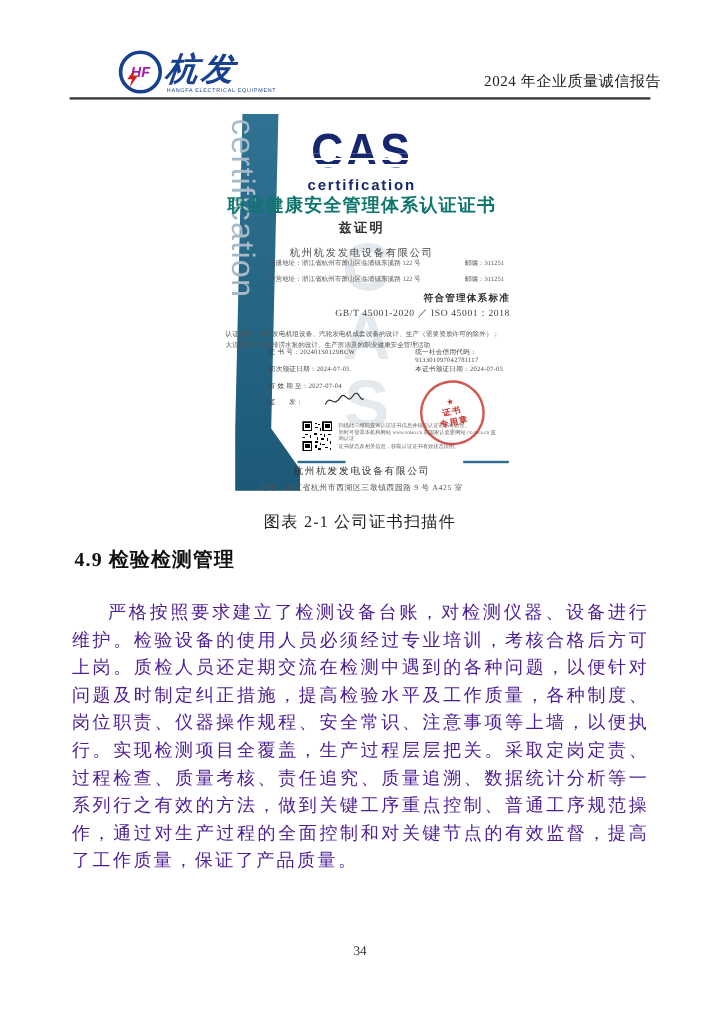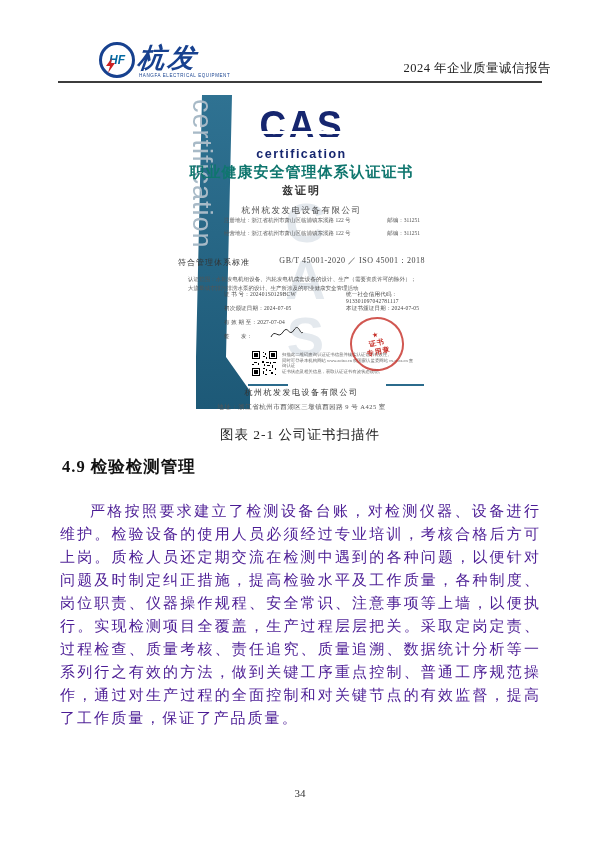--- a/index.html
+++ b/index.html
@@ -4,21 +4,21 @@
 <style>
   html,body{margin:0;padding:0;background:#888;}
   .page{position:relative;width:600px;height:852px;background:#ffffff;overflow:hidden;
         font-family:"Liberation Serif","DejaVu Serif",serif;color:#222;}
   .abs{position:absolute;}
 
   
   .logo-circle{left:99px;top:42px;width:30px;height:30px;border:3px solid #17418f;border-radius:50%;
                background:#fff;display:flex;align-items:center;justify-content:center;}
   .logo-hf{font-family:"Liberation Sans",sans-serif;font-weight:bold;font-style:italic;
-           font-size:12px;color:#0369a1;letter-spacing:0;}
+           font-size:12px;color:#a21caf;letter-spacing:0;}
   .logo-bolt{left:106px;top:58px;}
   .brand-cn{left:138px;top:40px;font-size:27px;font-weight:bold;font-style:italic;color:#17418f;
             letter-spacing:3px;transform:skewX(-6deg);}
   .brand-en{left:139px;top:73px;font-size:4.5px;color:#17418f;font-family:"Liberation Sans",sans-serif;
             letter-spacing:0.6px;}
   .report-title{top:60px;right:49px;font-size:12.5px;color:#222;letter-spacing:0.5px;}
   .header-rule{left:58px;top:81px;width:484px;height:2px;background:#3c3c3c;}
 
   
   .cert{left:178px;top:95px;width:247px;height:325px;background:#fff;}
@@ -39,21 +39,21 @@
   .cas-sub{left:0;top:52px;width:100%;text-align:center;font-family:"Liberation Sans",sans-serif;
            font-weight:bold;font-size:12.5px;color:#16266f;letter-spacing:1.5px;}
   .cert-title{left:0;top:68px;width:100%;text-align:center;font-weight:bold;font-size:15px;
               color:#0f766e;letter-spacing:1px;}
   .cert-hereby{left:0;top:89px;width:100%;text-align:center;font-weight:bold;font-size:11px;
                color:#333;letter-spacing:2px;}
   .cert-company{left:0;top:110px;width:100%;text-align:center;font-size:8.5px;color:#4a4a4a;
                 letter-spacing:1.5px;}
   .addr-row{left:46px;width:196px;display:flex;justify-content:space-between;font-size:5.5px;color:#555;}
   .addr-row .zip{color:#555;}
-  .std-head{left:0;top:149px;width:100%;text-align:left;font-weight:normal;font-size:8px;color:#333;letter-spacing:1px;margin-top:14px;}
+  .std-head{left:0;top:149px;width:100%;text-align:right;font-weight:bold;font-size:8px;color:#333;letter-spacing:1px;}
   .std-val{left:0;top:161px;width:100%;text-align:right;font-size:8px;color:#444;letter-spacing:0.5px;}
   .scope{left:10px;top:180px;width:228px;font-size:5.5px;color:#555;line-height:1.6;text-align:justify;}
   .drow{font-size:5.5px;color:#444;letter-spacing:0.2px;}
   .drow .lbl{color:#444;}
   .sig{left:92px;top:232px;}
   .seal{left:172px;top:222px;width:50px;height:50px;border-radius:50%;
         border:2.5px solid rgba(198,45,38,0.8);transform:rotate(-12deg);
         display:flex;flex-direction:column;align-items:center;justify-content:center;z-index:4;}
   .seal .star{color:#c62d26;font-size:7px;line-height:1;}
   .seal .s1,.seal .s2{color:#c62d26;font-size:7px;font-weight:bold;letter-spacing:1px;line-height:1.2;}

